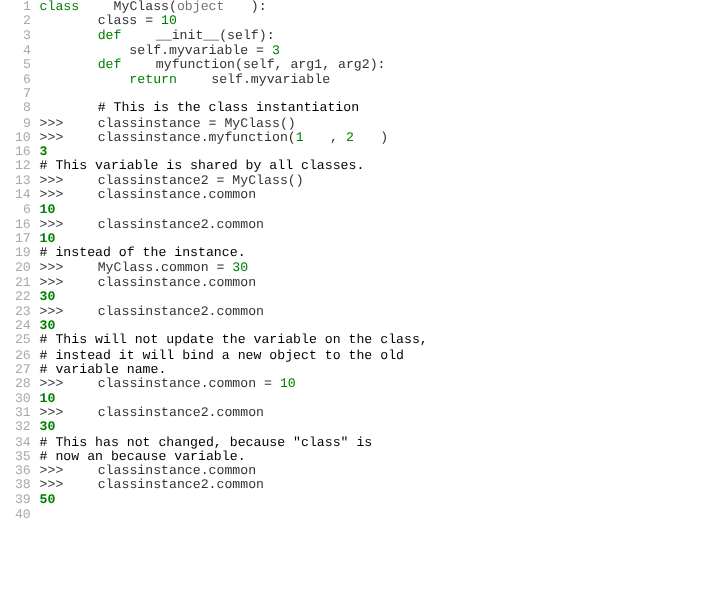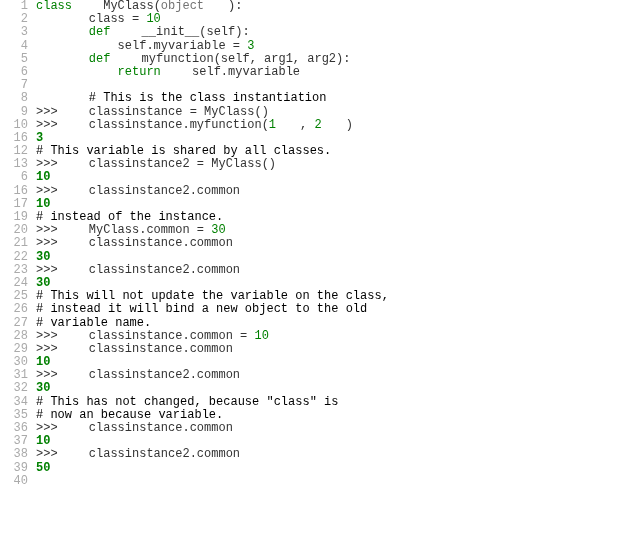--- a/index.html
+++ b/index.html
@@ -91,20 +91,24 @@
     </div>
     <div class="line">
       <div class="ln">12</div>
       <div class="src"><span class="cmt"># This variable is shared by all classes.</span></div>
     </div>
     <div class="line">
       <div class="ln">13</div>
       <div class="src"><span class="prompt">&gt;&gt;&gt; </span><span class="name">classinstance2 = MyClass()</span></div>
     </div>
     <div class="line">
+      <div class="ln">14</div>
+      <div class="src"><span class="prompt">&gt;&gt;&gt; </span><span class="name">classinstance.common</span></div>
+    </div>
+    <div class="line">
       <div class="ln">6</div>
       <div class="src"><span class="outnum">10</span></div>
     </div>
     <div class="line">
       <div class="ln">16</div>
       <div class="src"><span class="prompt">&gt;&gt;&gt; </span><span class="name">classinstance2.common</span></div>
     </div>
     <div class="line">
       <div class="ln">17</div>
       <div class="src"><span class="outnum">10</span></div>
@@ -143,24 +147,20 @@
     </div>
     <div class="line">
       <div class="ln">27</div>
       <div class="src"><span class="cmt"># variable name.</span></div>
     </div>
     <div class="line">
       <div class="ln">28</div>
       <div class="src"><span class="prompt">&gt;&gt;&gt; </span><span class="name">classinstance.common = </span><span class="numlit">10</span></div>
     </div>
     <div class="line">
-      <div class="ln">29</div>
-      <div class="src"><span class="prompt">&gt;&gt;&gt; </span><span class="name">classinstance.common</span></div>
-    </div>
-    <div class="line">
       <div class="ln">30</div>
       <div class="src"><span class="outnum">10</span></div>
     </div>
     <div class="line">
       <div class="ln">31</div>
       <div class="src"><span class="prompt">&gt;&gt;&gt; </span><span class="name">classinstance2.common</span></div>
     </div>
     <div class="line">
       <div class="ln">32</div>
       <div class="src"><span class="outnum">30</span></div>
@@ -171,24 +171,20 @@
     </div>
     <div class="line">
       <div class="ln">35</div>
       <div class="src"><span class="cmt"># now an because variable.</span></div>
     </div>
     <div class="line">
       <div class="ln">36</div>
       <div class="src"><span class="prompt">&gt;&gt;&gt; </span><span class="name">classinstance.common</span></div>
     </div>
     <div class="line">
-      <div class="ln">37</div>
-      <div class="src"><span class="outnum">10</span></div>
-    </div>
-    <div class="line">
       <div class="ln">38</div>
       <div class="src"><span class="prompt">&gt;&gt;&gt; </span><span class="name">classinstance2.common</span></div>
     </div>
     <div class="line">
       <div class="ln">39</div>
       <div class="src"><span class="outnum">50</span></div>
     </div>
     <div class="line">
       <div class="ln">40</div>
       <div class="src"><span class="name"></span></div>

